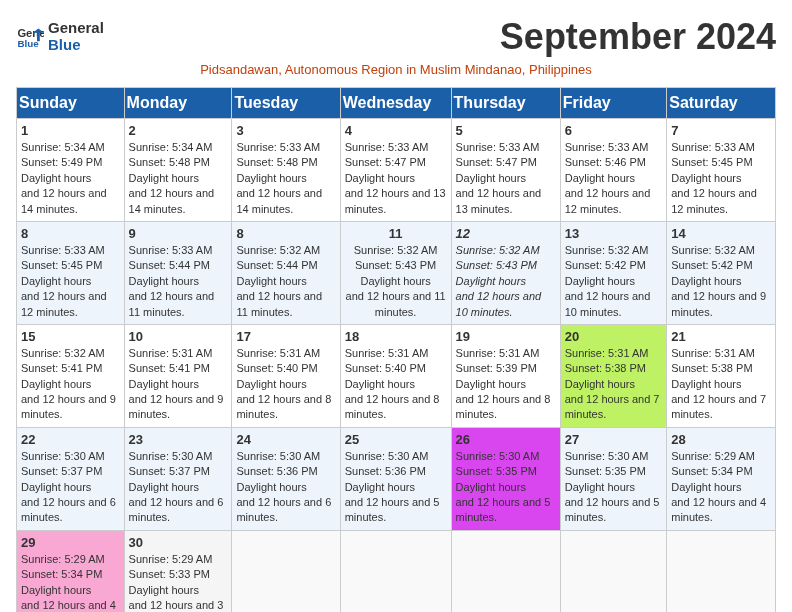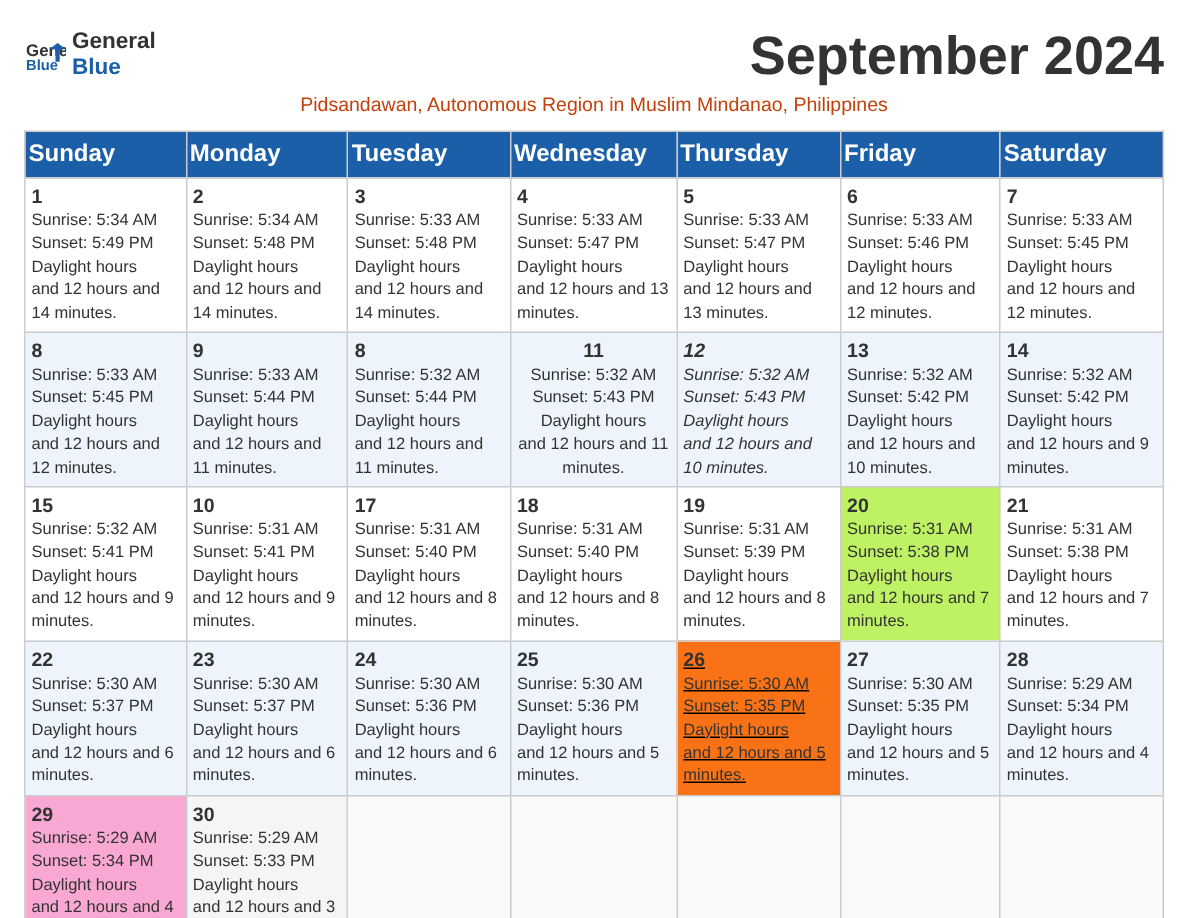--- a/index.html
+++ b/index.html
@@ -335,21 +335,21 @@
       </td>
         <td style="background: rgb(238, 244, 251);">
         <span class="day-num">25</span>
         <div class="day-info">
           Sunrise: 5:30 AM<br>
           Sunset: 5:36 PM<br>
           Daylight hours<br>
           and 12 hours and 5 minutes.
         </div>
       </td>
-        <td style="background: #f97316; text-decoration: underline;">
+        <td style="background: #d946ef;">
         <span class="day-num">26</span>
         <div class="day-info">
           Sunrise: 5:30 AM<br>
           Sunset: 5:35 PM<br>
           Daylight hours<br>
           and 12 hours and 5 minutes.
         </div>
       </td>
         <td style="background: rgb(238, 244, 251);">
         <span class="day-num">27</span>

